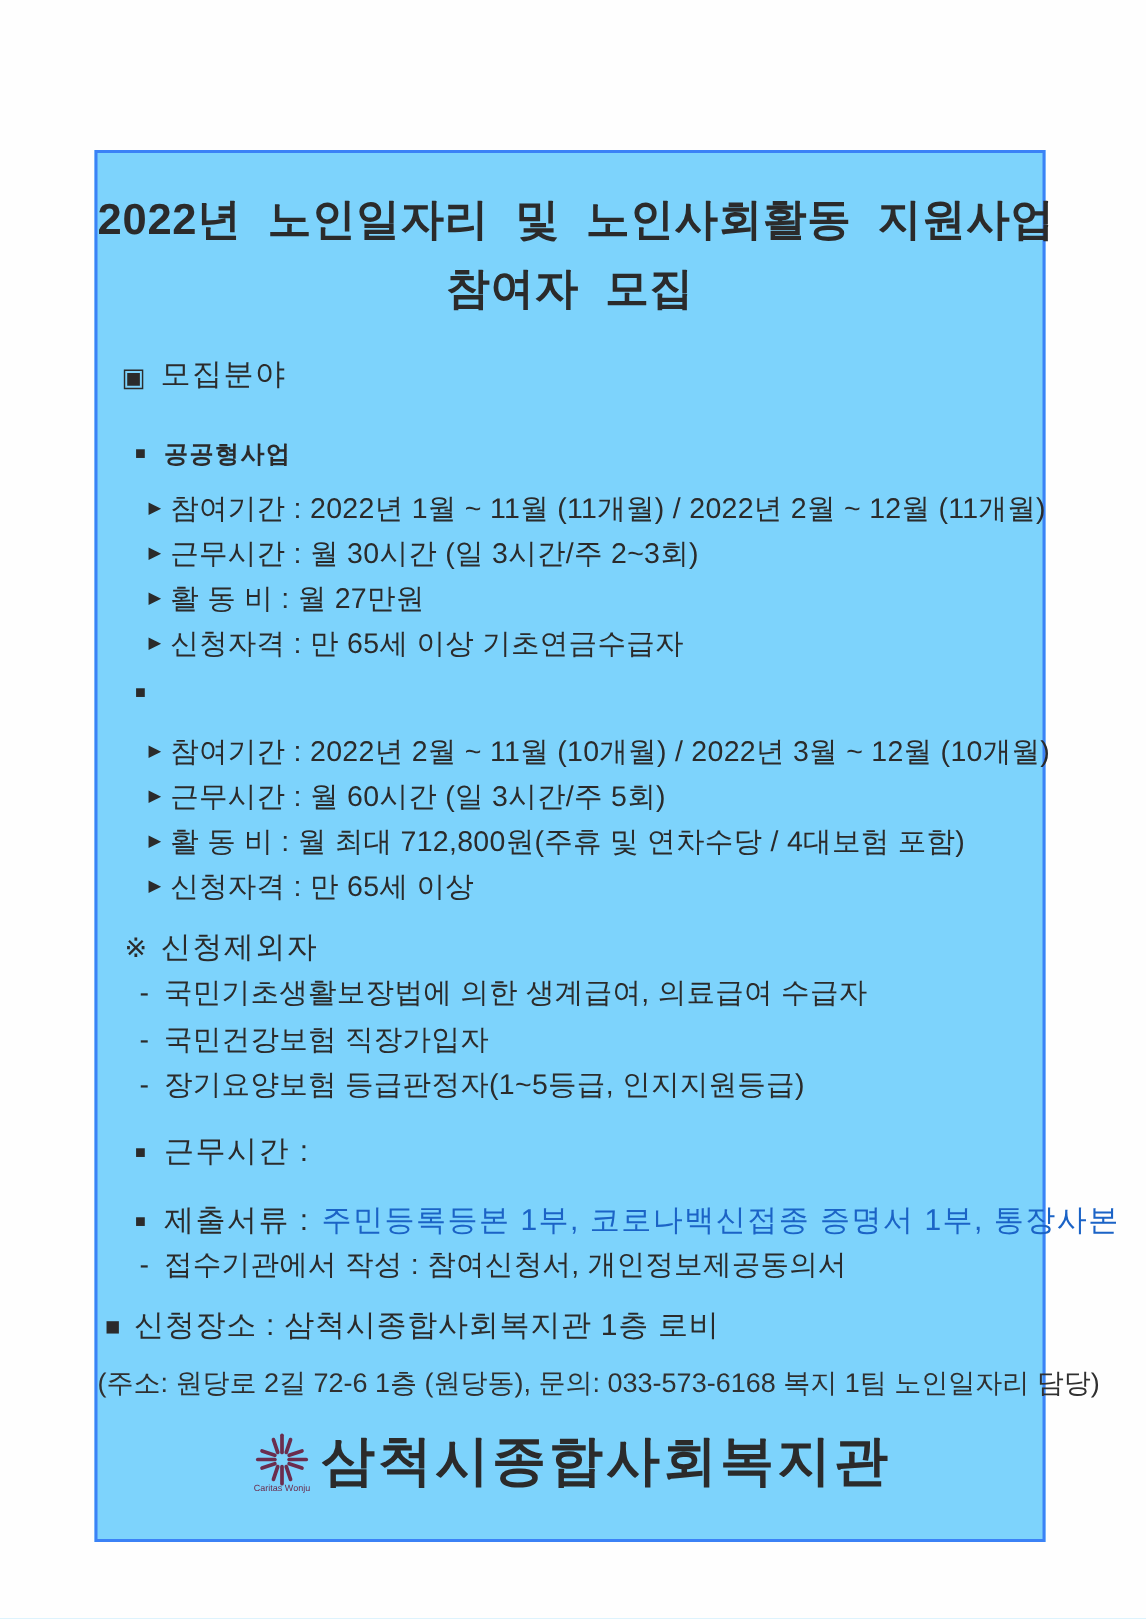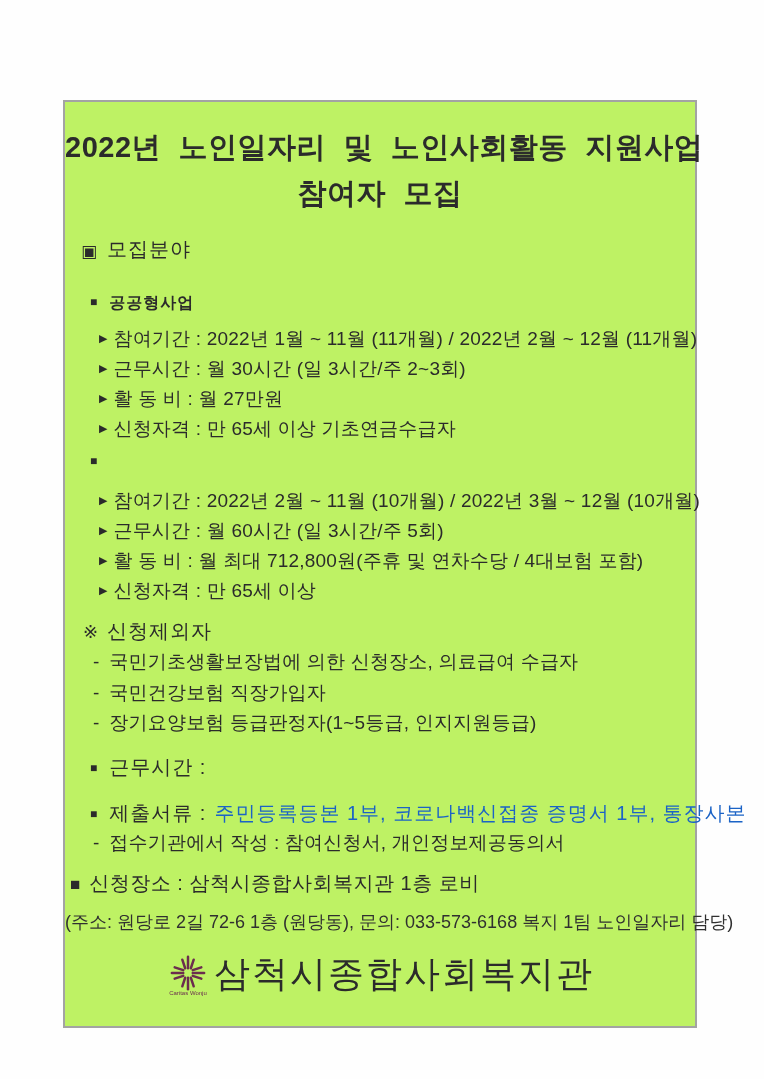--- a/index.html
+++ b/index.html
@@ -11,22 +11,22 @@
     font-family: "Liberation Sans", "DejaVu Sans", sans-serif;
     color: var(--ink, #262626);
     overflow: hidden;
   }
   .sheet {
     position: absolute;
     left: 63px;
     top: 100px;
     width: 630px;
     height: 924px;
-    border: 2px solid #a3a3a3;
-    background: #bef264;
+    border: 2px solid #3b82f6;
+    background: #7dd3fc;
   }
   .abs { position: absolute; white-space: nowrap; }
 
   .title-block {
     left: 0; right: 0;
     top: 22px;
     text-align: center;
     font-weight: bold;
     font-size: 29px;
     letter-spacing: 0.5px;
@@ -68,21 +68,21 @@
     width: 44px;
   }
   .logo-caption {
     font-size: 6px;
     color: var(--logo_maroon, #6b2d4e);
     letter-spacing: 0px;
     margin-top: -2px;
   }
   .org-name {
     font-size: 36px;
-    font-weight: 400;
+    font-weight: 700;
     color: #2b2b2b;
     letter-spacing: 2px;
   }
 </style>
 </head>
 <body>
 
 <div class="sheet">
 
   <div class="abs title-block">
@@ -135,21 +135,21 @@
     <span class="mk-tri">▶</span>
     <span class="item-text">신청자격 : 만 65세 이상</span>
   </div>
 
   <div class="abs line" style="left:18px; top:516px;">
     <span class="mk-note">※</span>
     <span class="sec-label">신청제외자</span>
   </div>
   <div class="abs line" style="left:28px; top:547px;">
     <span class="mk-dash">-</span>
-    <span class="item-text">국민기초생활보장법에 의한 신청장소, 의료급여 수급자</span>
+    <span class="item-text">국민기초생활보장법에 의한 생계급여, 의료급여 수급자</span>
   </div>
   <div class="abs line" style="left:28px; top:578px;">
     <span class="mk-dash">-</span>
     <span class="item-text">국민건강보험 직장가입자</span>
   </div>
   <div class="abs line" style="left:28px; top:608px;">
     <span class="mk-dash">-</span>
     <span class="item-text">장기요양보험 등급판정자(1~5등급, 인지지원등급)</span>
   </div>
 

